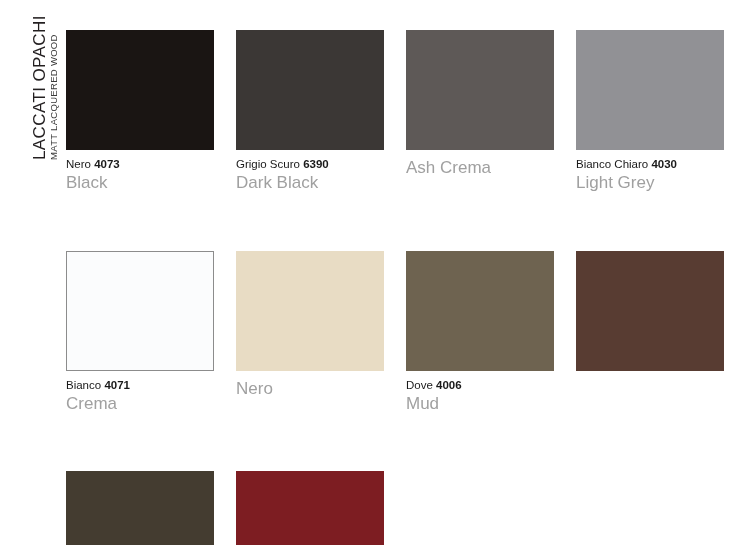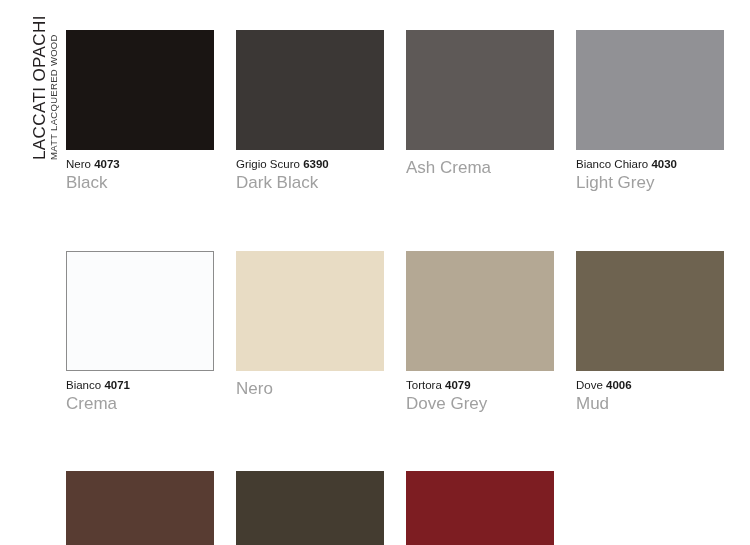--- a/index.html
+++ b/index.html
@@ -146,27 +146,20 @@
           <div class="swatch-translation">Crema</div>
         </div>
       </div>
       <div class="swatch-cell">
         <div class="swatch-chip" style="background-color: rgb(232, 220, 196);"></div>
         <div class="swatch-caption">
           <div class="swatch-translation">Nero</div>
         </div>
       </div>
       <div class="swatch-cell">
-        <div class="swatch-chip" style="background-color: rgb(180, 168, 148);"></div>
-        <div class="swatch-caption">
-          <div class="swatch-name-line"><span class="swatch-name">Tortora</span> <span class="swatch-code">4079</span></div>
-          <div class="swatch-translation">Dove Grey</div>
-        </div>
-      </div>
-      <div class="swatch-cell">
         <div class="swatch-chip" style="background-color: rgb(110, 99, 80);"></div>
         <div class="swatch-caption">
           <div class="swatch-name-line"><span class="swatch-name">Dove</span> <span class="swatch-code">4006</span></div>
           <div class="swatch-translation">Mud</div>
         </div>
       </div>
       <div class="swatch-cell">
         <div class="swatch-chip" style="background-color: rgb(88, 60, 50);"></div>
       </div>
       <div class="swatch-cell">

